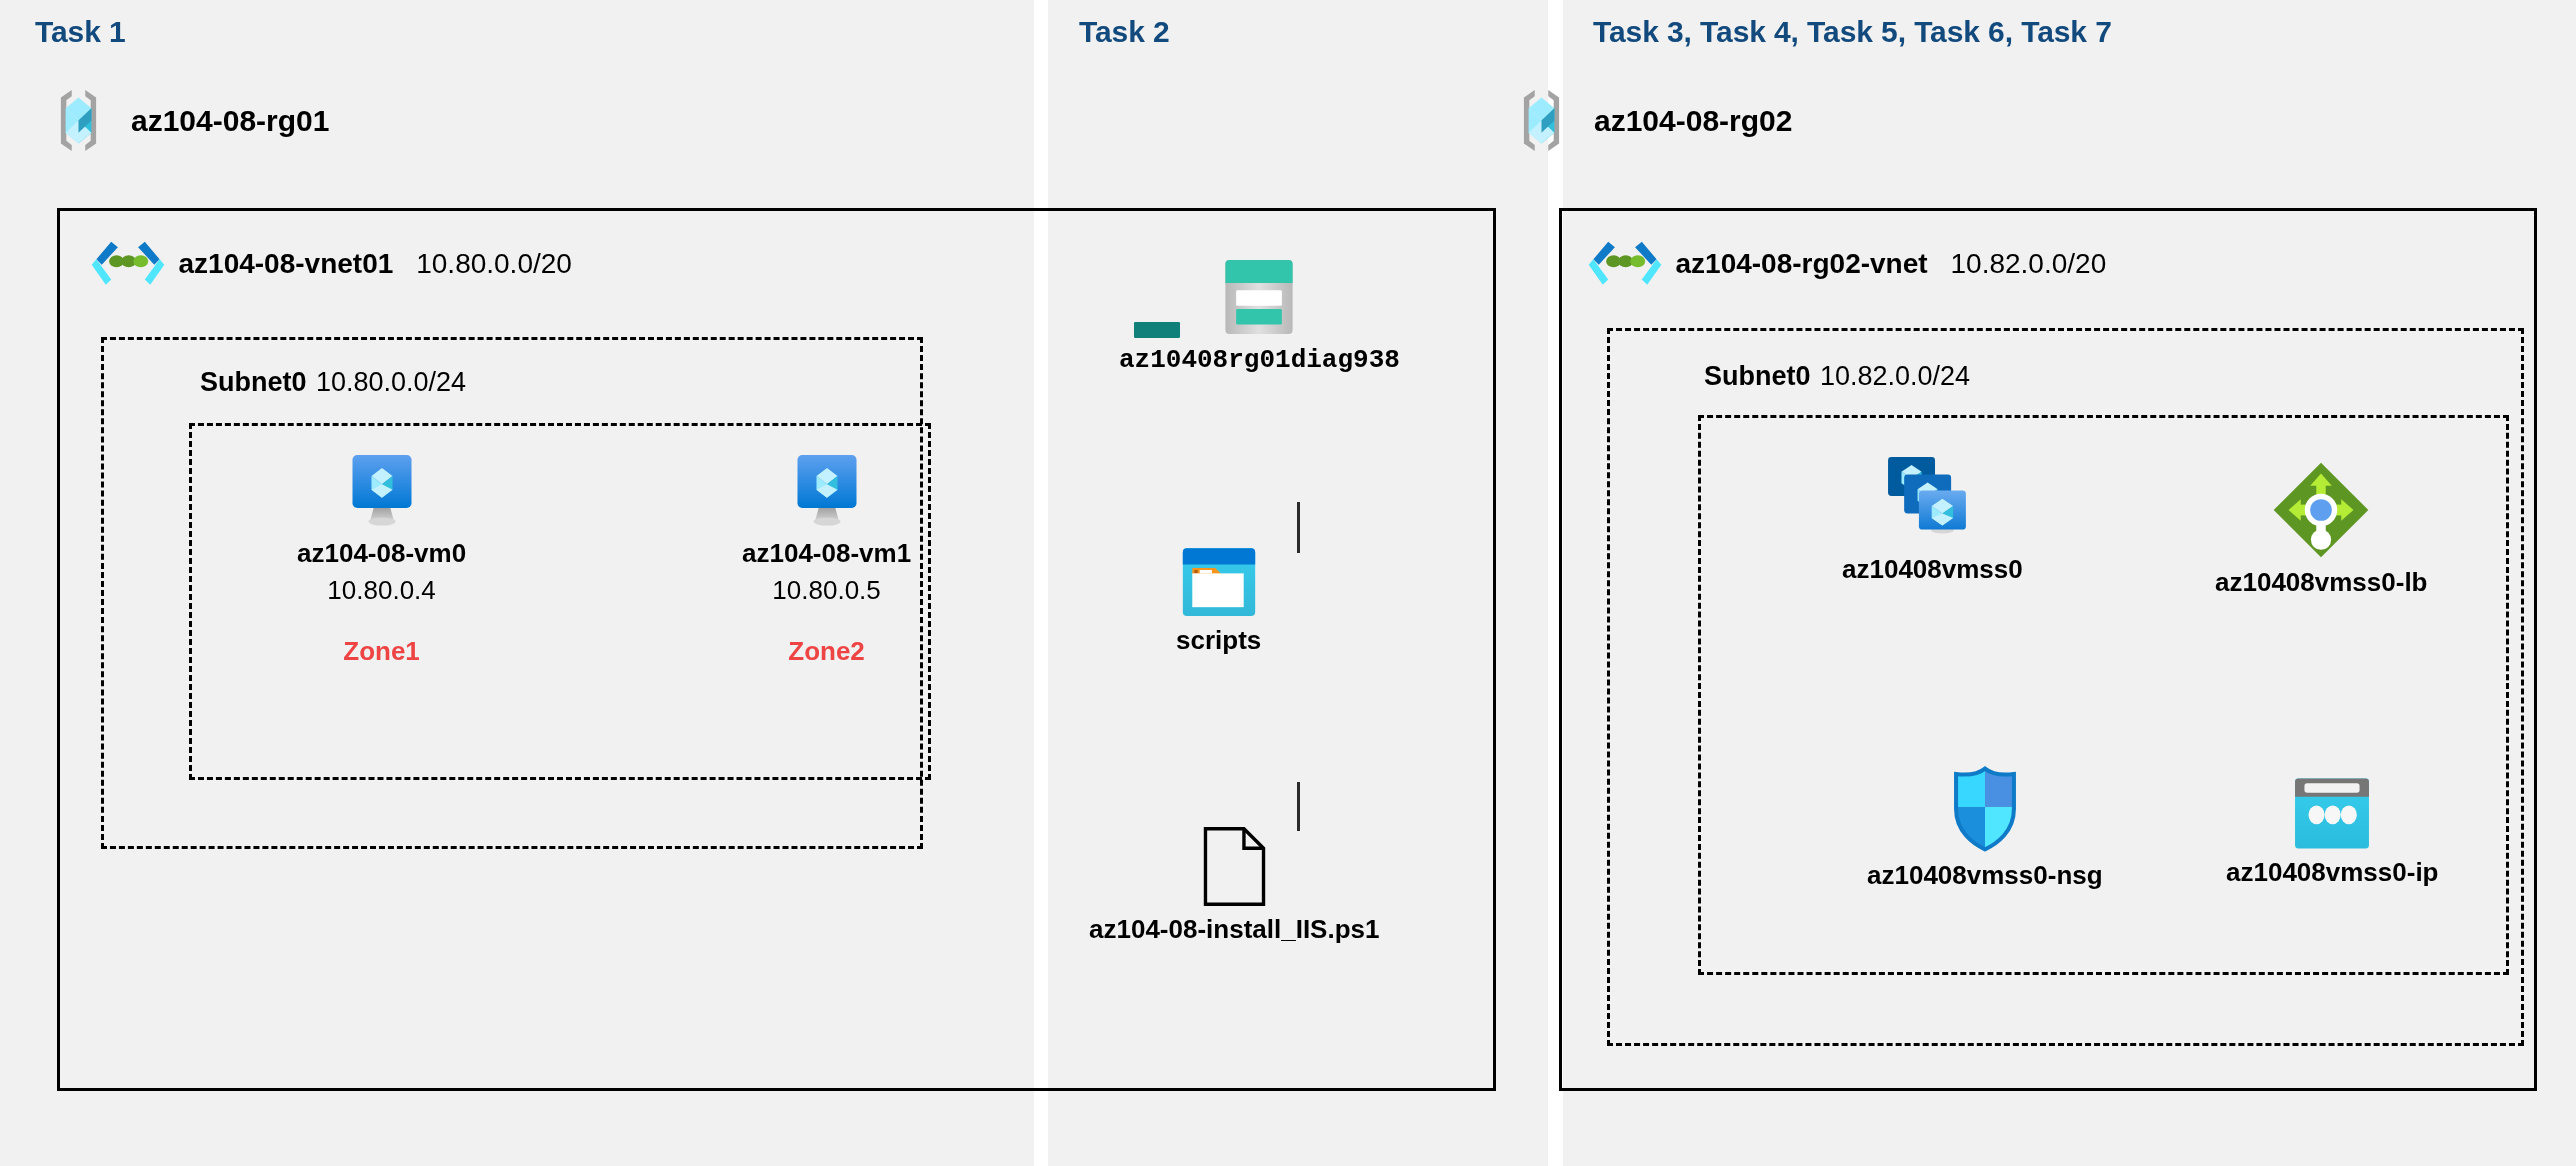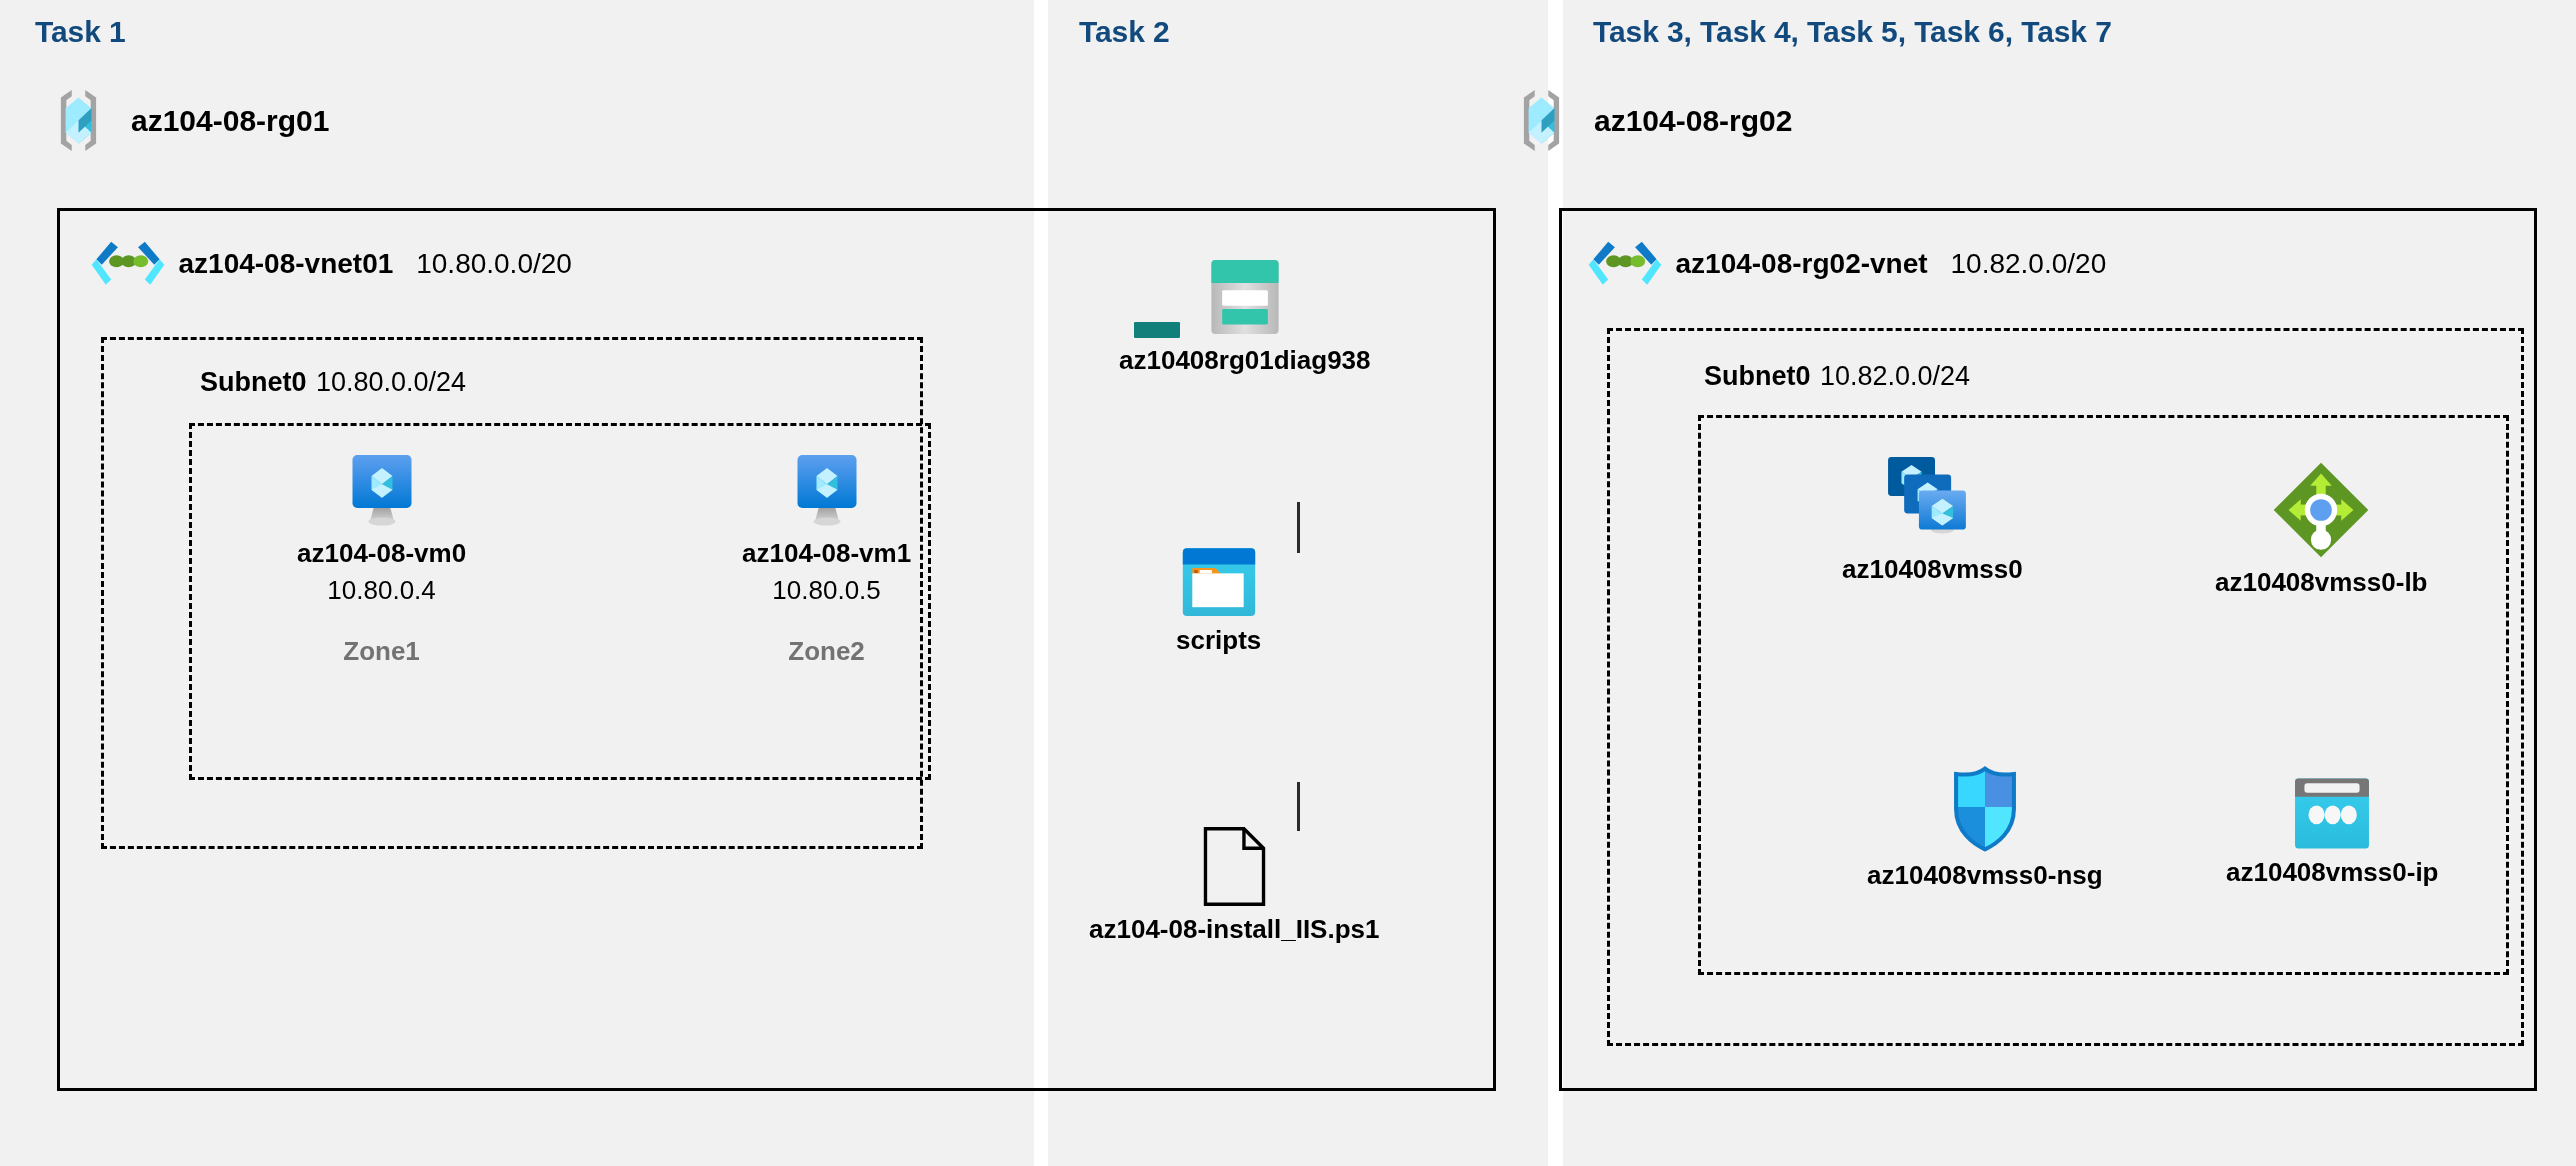--- a/index.html
+++ b/index.html
@@ -44,25 +44,25 @@
   .subnet-cidr{font-weight:normal;margin-left:9.4px;}
 
   .zone-box{position:absolute;border:3.4px dashed #000;box-sizing:border-box;}
   #zone-box-1{left:189px;top:423px;width:742px;height:357px;}
   #zone-box-2{left:1698px;top:415px;width:811px;height:560px;}
 
   
   .node{position:absolute;display:flex;flex-direction:column;align-items:center;text-align:center;}
   .node-title{font-size:26px;font-weight:bold;color:#000;white-space:nowrap;margin-top:6.7px;}
   .node-sub{font-size:26px;font-weight:normal;color:#000;white-space:nowrap;margin-top:6px;}
-  .node-zone{font-size:26px;font-weight:bold;color:#737373;white-space:nowrap;margin-top:30px;}
+  .node-zone{font-size:26px;font-weight:bold;color:#ef4444;white-space:nowrap;margin-top:30px;}
 
   #vm0{left:297px;top:453px;}
   #vm1{left:742px;top:453px;}
-  #stg{left:1119px;top:256px;}
+  #stg{left:1119px;top:256px;font-family:Liberation Mono, monospace;}
   #blob{left:1176px;top:547px;}
   #ps1{left:1089px;top:826px;}
   #vmss{left:1842px;top:453px;}
   #lb{left:2215px;top:460px;}
   #nsg{left:1867px;top:765px;}
   #pip{left:2226px;top:777px;}
 
   .connector{position:absolute;width:2.7px;background:#2b2b2b;}
   #conn1{left:1297px;top:502px;height:51px;}
   #conn2{left:1297px;top:782px;height:49px;}

